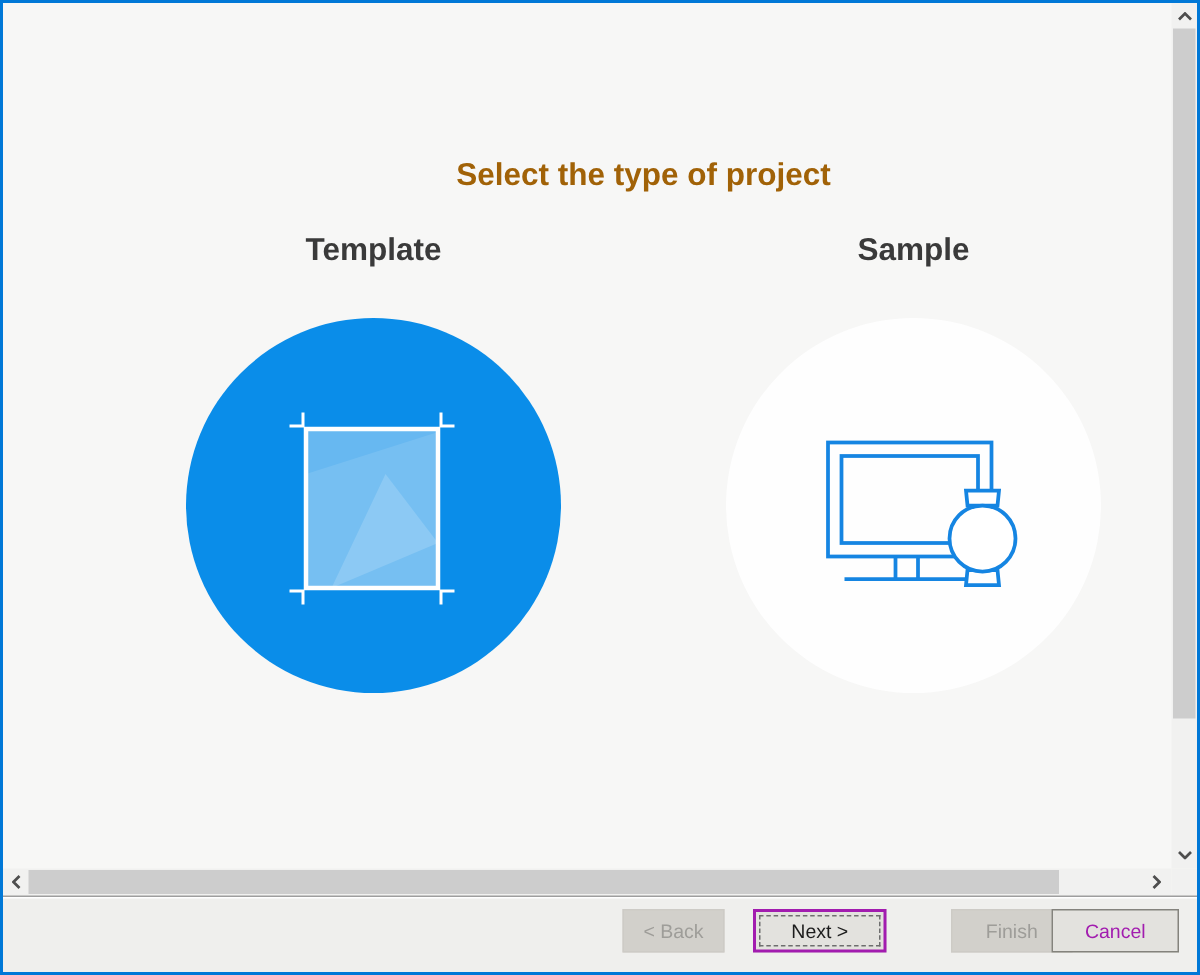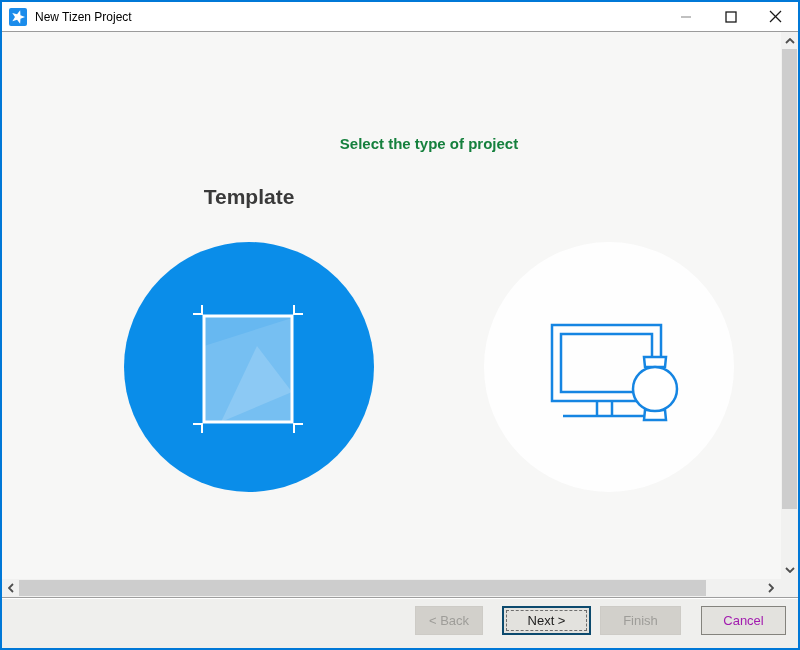--- a/index.html
+++ b/index.html
@@ -26,21 +26,21 @@
   .v-thumb{position:absolute;left:1px;right:1px;top:17px;height:460px;background:#cdcdcd;}
   .h-thumb{position:absolute;top:1px;bottom:1px;left:17px;width:687px;background:#cdcdcd;}
   .arrow{position:absolute;display:flex;align-items:center;justify-content:center;}
   .arrow.up{top:2px;left:0;right:0;height:14px;}
   .arrow.down{bottom:2px;left:0;right:0;height:14px;}
   .arrow.left{left:2px;top:0;bottom:0;width:14px;}
   .arrow.right{right:3px;top:0;bottom:0;width:14px;}
   
   .heading{
     position:absolute;left:427px;top:103px;transform:translateX(-50%);
-    font-size:15px;font-weight:bold;color:#15803d;white-space:nowrap;
+    font-size:21px;font-weight:bold;color:#a16207;white-space:nowrap;
   }
   .opt-label{
     position:absolute;top:153px;transform:translateX(-50%);
     font-size:21px;font-weight:bold;color:#3a3a3a;white-space:nowrap;cursor:pointer;
   }
   .opt-label.template{left:247px;}
   .opt-label.sample{left:607px;}
   .opt-circle{position:absolute;top:210px;width:250px;height:250px;cursor:pointer;}
   .opt-circle.template{left:122px;}
   .opt-circle.sample{left:482px;}
@@ -50,65 +50,41 @@
     border-top:1px solid #9e9e9e;box-shadow:inset 0 1px 0 #ffffff;
   }
   .btn{
     position:absolute;top:8px;height:29px;box-sizing:border-box;
     font-family:"Liberation Sans","DejaVu Sans",sans-serif;font-size:13px;
     display:flex;align-items:center;justify-content:center;padding:0;
   }
   .btn.disabled{background:#d2d0cb;color:#9e9d99;border:1px solid #cdcbc6;}
   .btn.normal{background:#e3e2de;color:#a21caf;border:1px solid #84837d;cursor:pointer;}
   .btn.focused{
-    background:#e3e2de;color:#1c1c1c;border:2px solid #0c4a6e;cursor:pointer;
+    background:#e3e2de;color:#1c1c1c;border:2px solid #a21caf;cursor:pointer;
     outline:1px dashed #6e6e6e;outline-offset:-5px;
   }
   .btn.back{left:413px;width:68px;}
   .btn.next{left:500px;width:89px;}
-  .btn.finish{left:598px;width:81px;}
+  .btn.finish{left:632px;width:81px;}
   .btn.cancel{left:699px;width:85px;}
 </style>
 </head>
 <body>
 
 <div class="window">
 
-  <div class="titlebar">
-    <svg class="app-icon" viewBox="0 0 18 18">
-      <rect x="0" y="0" width="18" height="18" rx="2" fill="#1b8ceb"></rect>
-      <g transform="rotate(18 9 9)">
-        <polygon fill="#ffffff" points="9,2 10.8,6.6 15.7,6.9 11.9,9.9 13.1,14.7 9,12 4.9,14.7 6.1,9.9 2.3,6.9 7.2,6.6"></polygon>
-      </g>
-    </svg>
-    <span class="title-text">New Tizen Project</span>
-    <div class="win-btn">
-      <svg width="12" height="12" viewBox="0 0 12 12">
-        <line x1="1" y1="6" x2="11" y2="6" stroke="#a5a5a5" stroke-width="1.4"></line>
-      </svg>
-    </div>
-    <div class="win-btn">
-      <svg width="12" height="12" viewBox="0 0 12 12">
-        <rect x="1" y="1" width="10" height="10" fill="none" stroke="#1a1a1a" stroke-width="1.3"></rect>
-      </svg>
-    </div>
-    <div class="win-btn">
-      <svg width="13" height="13" viewBox="0 0 13 13">
-        <line x1="1" y1="1" x2="12" y2="12" stroke="#1a1a1a" stroke-width="1.3"></line>
-        <line x1="12" y1="1" x2="1" y2="12" stroke="#1a1a1a" stroke-width="1.3"></line>
-      </svg>
-    </div>
-  </div>
 
   <div class="main">
     <div class="content">
 
       <div class="heading">Select the type of project</div>
 
       <div class="opt-label template">Template</div>
+      <div class="opt-label sample">Sample</div>
 
       <svg class="opt-circle template" viewBox="0 0 250 250">
         <circle cx="125" cy="125" r="125" fill="#0a8de9"></circle>
         <g>
           <rect x="80" y="74" width="88" height="106" fill="#ffffff" fill-opacity="0.38" stroke="#ffffff" stroke-width="3"></rect>
           <polygon points="80,104 168,76 168,180 80,180" fill="#ffffff" opacity="0.10"></polygon>
           <polygon points="133,104 168,150 97,180" fill="#ffffff" opacity="0.16"></polygon>
           <g stroke="#ffffff" stroke-width="2" fill="none">
             <path d="M69 72 H78 V63"></path>
             <path d="M179 72 H170 V63"></path>

